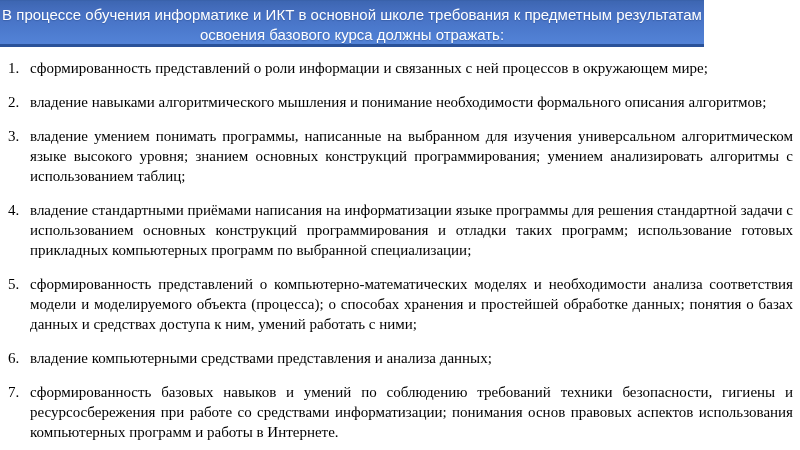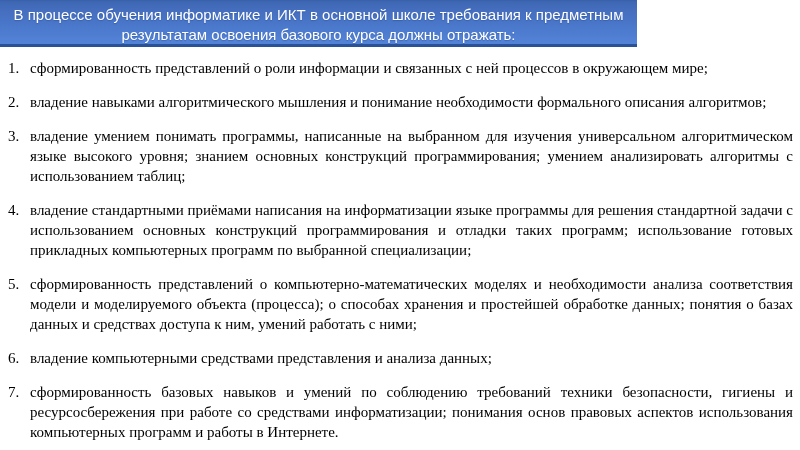--- a/index.html
+++ b/index.html
@@ -13,21 +13,21 @@
     height: 450px;
     background: #ffffff;
     overflow: hidden;
     font-family: "Liberation Serif", serif;
   }
   
   .title-band {
     position: absolute;
     top: 0;
     left: 0;
-    width: 637px;
+    width: 704px;
     height: 47px;
     box-sizing: border-box;
     background: linear-gradient(180deg, #3d66b2 0%, #466fc0 25%, #4a77ca 55%, #5282d6 96%);
     border-top: 1px solid #3a62ab;
     border-bottom: 3px solid #2a5299;
     display: flex;
     justify-content: center;
   }
   .title-text {
     color: #ffffff;

